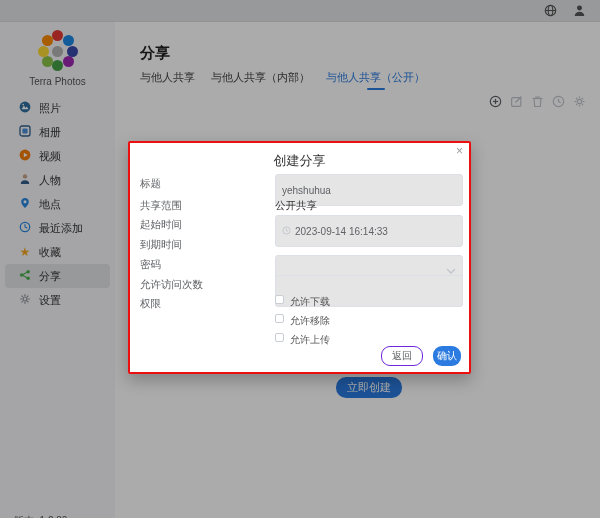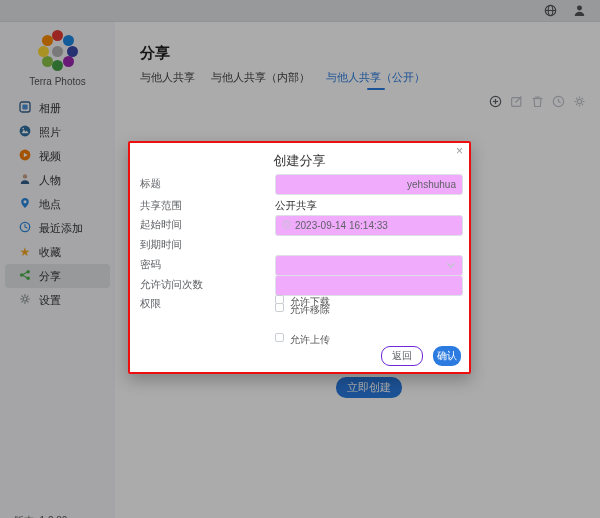--- a/index.html
+++ b/index.html
@@ -69,23 +69,23 @@
     box-shadow:0 6px 16px rgba(0,0,0,0.25);
   }
   .dlg-close {
     position:absolute; right:6px; top:1px; font-size:12px; color:#9a9a9a;
     cursor:pointer; line-height:14px;
   }
   .dlg-title { text-align:center; margin-top:9px; font-size:13px; color:#333; }
   .row-label { position:absolute; left:10px; font-size:10.5px; color:#606266; }
   .ctl { position:absolute; left:145px; width:188px; }
   .input-box {
-    height:21px; width:188px; border:1px solid #dcdfe6; border-radius:3px;
-    background:#f0abfc; font-size:10px; color:#606266;
-    display:flex; align-items:center; padding:0 6px; gap:4px;text-align:right;
+    height:32px; width:188px; border:1px solid #dcdfe6; border-radius:3px;
+    background:#e5e5e5; font-size:10px; color:#606266;
+    display:flex; align-items:center; padding:0 6px; gap:4px;
   }
   input.input-box { display:block; padding:0 6px; }
   .static-value { font-size:10.5px; color:#333; }
   .select-box { justify-content:flex-end; cursor:pointer; }
   .check-row { position:absolute; left:145px; display:flex; align-items:flex-start; gap:6px; }
   .checkbox {
     width:9px; height:9px; border:1px solid #c9cdd4; border-radius:2px;
     background:#fff; cursor:pointer; flex:0 0 auto;
   }
   .check-label { font-size:10px; color:#555; }
@@ -135,35 +135,35 @@
         <span class="petal" style="left:7px;    top:7px;  background:#fb8c00;"></span>
         <span class="petal" style="left:17.5px; top:17.5px; background:#b5b5b5;"></span>
       </div>
       <div class="app-name">Terra Photos</div>
     </div>
 
     <div class="nav">
       <div class="nav-item">
         <span>
           <svg width="12" height="12" viewBox="0 0 12 12">
-            <rect x="1" y="1" width="10" height="10" rx="2" fill="none" stroke="#33608c" stroke-width="1.3"></rect>
-            <rect x="3.4" y="3.4" width="5.2" height="5.2" rx="1" fill="#4a90d9"></rect>
-          </svg>
-        </span>
-        <span>相册</span>
-      </div>
-      <div class="nav-item">
-        <span>
-          <svg width="12" height="12" viewBox="0 0 12 12">
             <circle cx="6" cy="6" r="5.4" fill="#2f6fa0"></circle>
             <path d="M2.6 8.2 L4.9 4.6 L6.6 7 L7.8 5.6 L9.4 8.2 Z" fill="#fff"></path>
             <circle cx="4.2" cy="3.6" r="0.8" fill="#fff"></circle>
           </svg>
         </span>
         <span>照片</span>
+      </div>
+      <div class="nav-item">
+        <span>
+          <svg width="12" height="12" viewBox="0 0 12 12">
+            <rect x="1" y="1" width="10" height="10" rx="2" fill="none" stroke="#33608c" stroke-width="1.3"></rect>
+            <rect x="3.4" y="3.4" width="5.2" height="5.2" rx="1" fill="#4a90d9"></rect>
+          </svg>
+        </span>
+        <span>相册</span>
       </div>
       <div class="nav-item">
         <span>
           <svg width="12" height="12" viewBox="0 0 12 12">
             <circle cx="6" cy="6" r="5.4" fill="#f57c00"></circle>
             <path d="M4.8 3.7 L8.7 6 L4.8 8.3 Z" fill="#fff"></path>
           </svg>
         </span>
         <span>视频</span>
       </div>
@@ -325,21 +325,21 @@
     </div>
 
     <span class="row-label" style="top:135px;">允许访问次数</span>
     <input class="ctl input-box" style="top: 132px;" type="text" value="">
 
     <span class="row-label" style="top:154px;">权限</span>
     <div class="check-row" style="top:152px;">
       <span class="checkbox"></span>
       <span class="check-label">允许下载</span>
     </div>
-    <div class="check-row" style="top:160px;">
+    <div class="check-row" style="top:171px;">
       <span class="checkbox"></span>
       <span class="check-label">允许移除</span>
     </div>
     <div class="check-row" style="top:190px;">
       <span class="checkbox"></span>
       <span class="check-label">允许上传</span>
     </div>
 
     <div class="dlg-footer">
       <button class="btn-back">返回</button>

